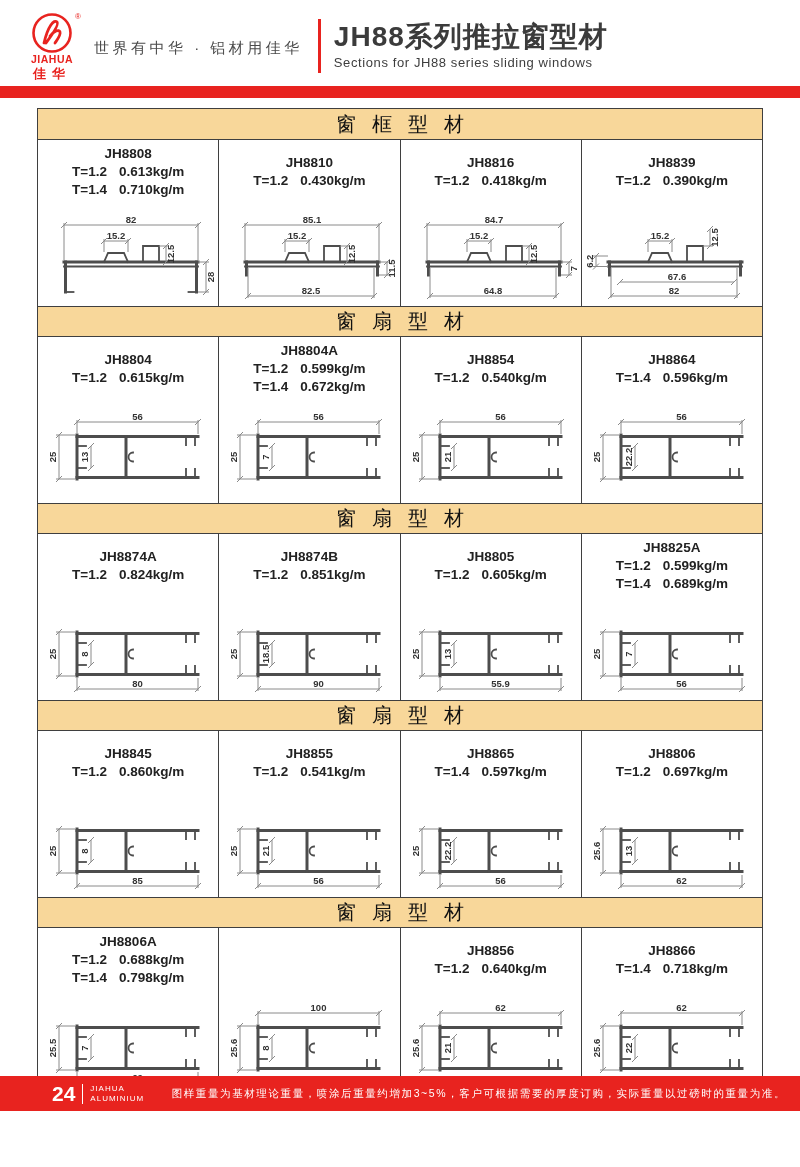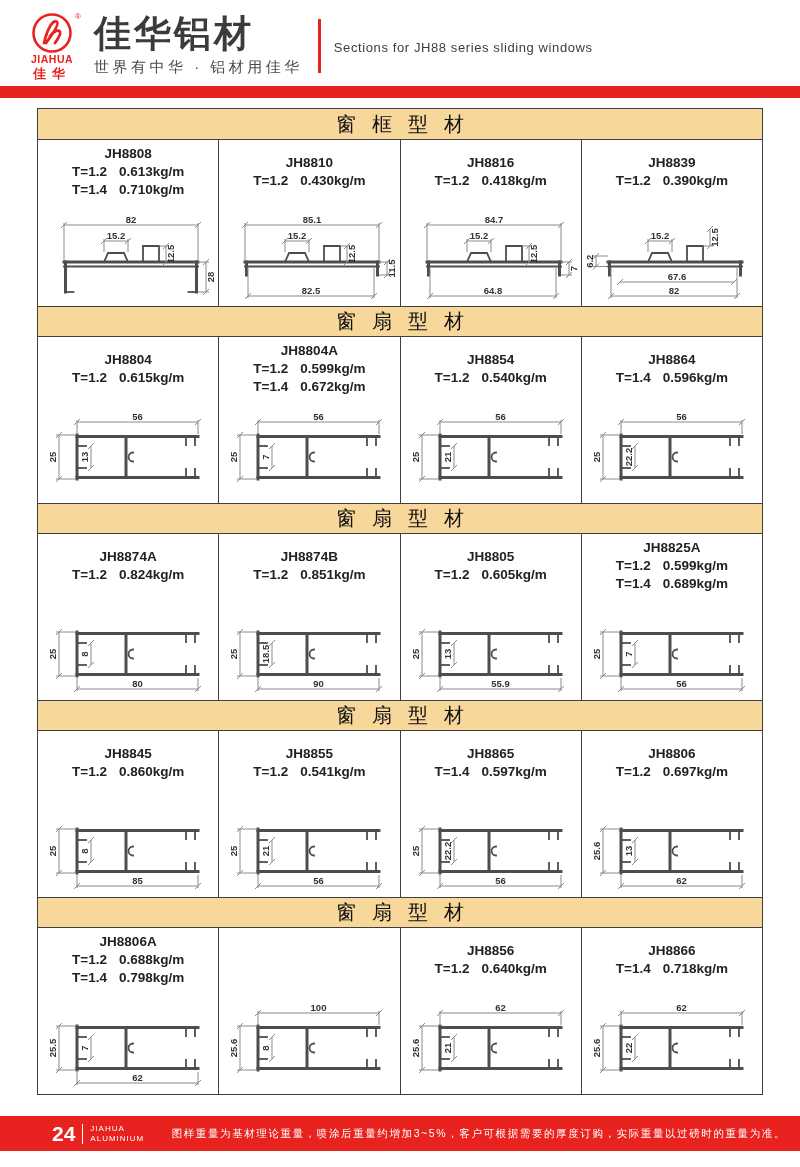--- a/index.html
+++ b/index.html
@@ -34,44 +34,44 @@
   .spec-row{font-size:13.5px;color:#222;line-height:18px;display:flex;gap:12px;}
   svg.drawing{margin-top:auto;margin-bottom:2px;display:block;}
 
   
   .prof{stroke:#4d4d4d;stroke-width:3;fill:none;stroke-linecap:square;}
   .prof2{stroke:#4d4d4d;stroke-width:1.8;fill:none;stroke-linecap:square;}
   .dim{stroke:#8a8a8a;stroke-width:1;fill:none;}
   .dlab{font-family:"Liberation Sans",sans-serif;font-size:9.5px;fill:#333;}
 
   
-  .page-footer{position:absolute;top:1116px;left:0;width:800px;height:35px;background:var(--red);
+  .page-footer{position:absolute;top:1076px;left:0;width:800px;height:35px;background:var(--red);
     display:flex;align-items:center;color:#fff;}
   .page-num{font-size:21px;font-weight:bold;margin-left:52px;line-height:1;}
   .footer-sep{width:1px;height:20px;background:#fff;margin:0 7px;}
   .footer-brand{font-size:8px;line-height:1.25;letter-spacing:1px;}
   .footer-note{margin-left:auto;margin-right:14px;font-size:10.5px;letter-spacing:1.6px;white-space:nowrap;}
 </style>
 </head>
 <body>
 
 <header class="brand-header">
   <svg class="logo-emblem" viewBox="0 0 60 72" width="60" height="72">
     <circle cx="28" cy="23" r="18.5" fill="none" stroke="#e8231f" stroke-width="2.6"></circle>
     <path d="M20,33 C24,16 30,9 33,12 C36,15 24,30 22,33 M26,26 C30,21 35,19 36,22 C37,25 33,30 31,33" fill="none" stroke="#e8231f" stroke-width="2.8" stroke-linecap="round"></path>
     <text x="51" y="9" font-size="8" fill="#e8231f">®</text>
     <text x="28" y="53" text-anchor="middle" font-size="10.5" font-weight="bold" fill="#e8231f" letter-spacing="0.5">JIAHUA</text>
     <text x="28" y="68" text-anchor="middle" font-size="13" font-weight="bold" fill="#e8231f" letter-spacing="6">佳华</text>
   </svg>
   <div class="brand-block">
-    <div class="brand-name">佳华铝材</div>
     <div class="brand-slogan">世界有中华 · 铝材用佳华</div>
   </div>
   <div class="header-divider"></div>
   <div class="series-block">
+    <div class="series-title">JH88系列推拉窗型材</div>
     <div class="series-sub">Sections for JH88 series sliding windows</div>
   </div>
 </header>
 
 <div class="top-red-bar"></div>
 
 <main class="catalog" id="catalog">
     <div class="section">
       <div class="section-header">窗框型材</div>
       <div class="section-body">

